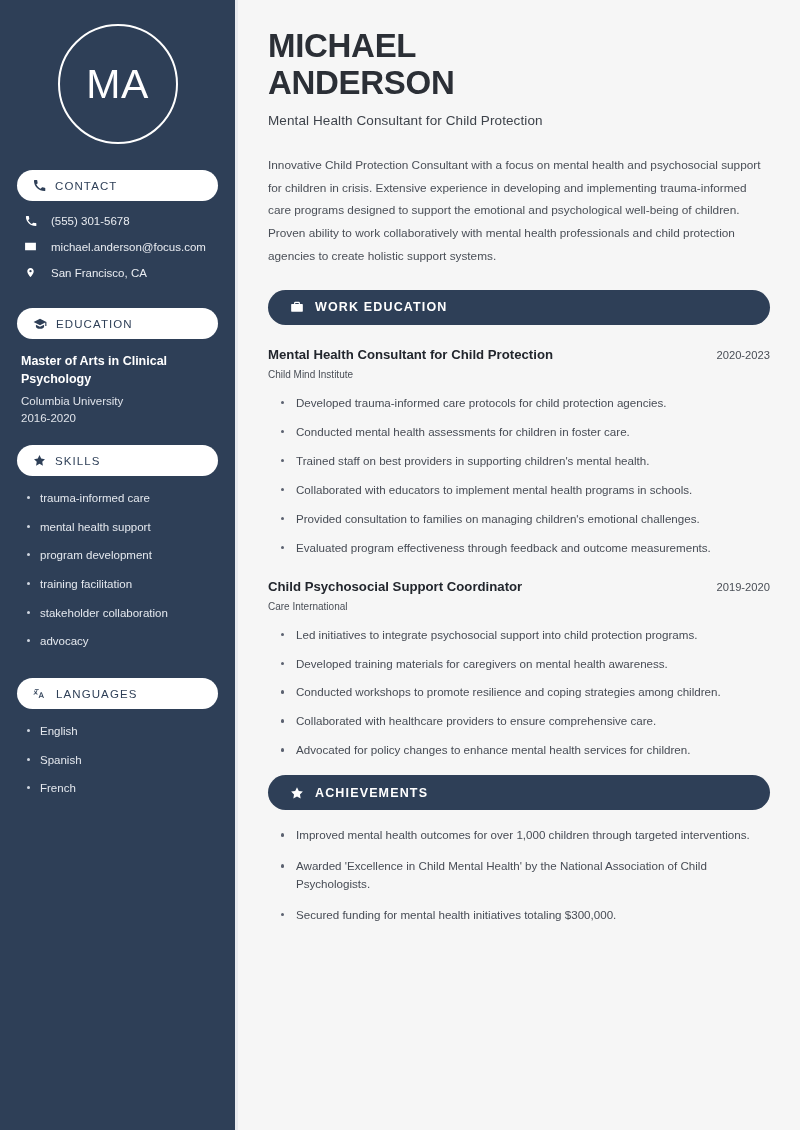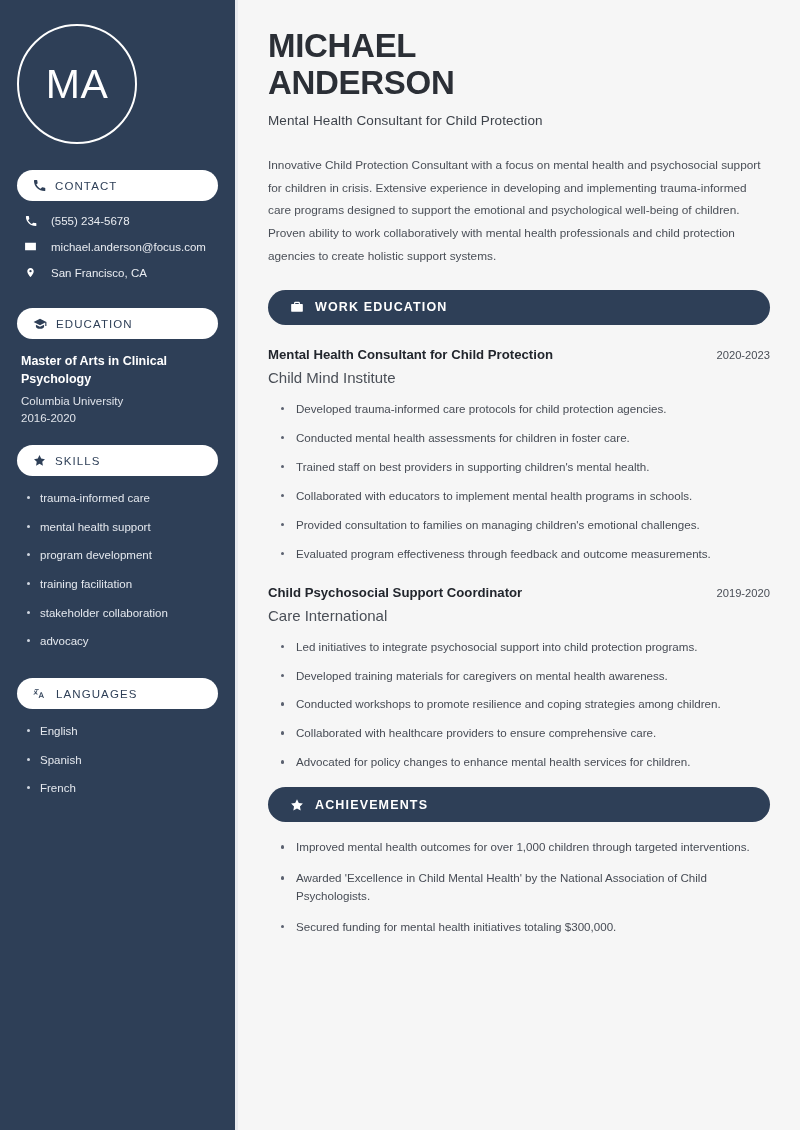--- a/index.html
+++ b/index.html
@@ -24,20 +24,21 @@
     width: 238px;
     min-width: 238px;
     background: #2e3f57;
     border-right: 3px solid #e8eaee;
     padding: 0 17px;
     position: relative;
   }
 
   .monogram-wrap {
     display: flex;
+    justify-content: center;
     padding-top: 24px;
     padding-bottom: 26px;
   }
   .monogram {
     width: 120px;
     height: 120px;
     border-radius: 50%;
     border: 2.5px solid #ffffff;
     display: flex;
     align-items: center;
@@ -183,21 +184,21 @@
     font-weight: bold;
   }
   .job-dates {
     color: #4a4f57;
     font-size: 11.2px;
     white-space: nowrap;
     padding-left: 12px;
   }
   .job-org {
     color: #4a4f57;
-    font-size: 15px;
+    font-size: 10px;
     margin-top: 7px;
   }
 
   .bullets {
     list-style: none;
     margin-top: 14px;
     padding-left: 13px;
   }
   .bullets li {
     color: #474c55;
@@ -242,21 +243,21 @@
       <span class="pill-label">CONTACT</span>
     </div>
 
     <div class="side-rows">
       <div class="side-row">
         <span class="row-ico">
           <svg width="12" height="12" viewBox="0 0 24 24" fill="#ffffff">
               <path d="M6.6 10.8c1.6 3.1 4.2 5.7 7.3 7.3l2.4-2.4c.3-.3.8-.4 1.2-.3 1.3.4 2.6.6 4 .6.7 0 1.2.5 1.2 1.2V21c0 .7-.5 1.2-1.2 1.2C10.3 22.2 1.8 13.7 1.8 3.2 1.8 2.5 2.3 2 3 2h3.8c.7 0 1.2.5 1.2 1.2 0 1.4.2 2.7.6 4 .1.4 0 .9-.3 1.2l-2.7 2.4z"></path>
             </svg>
         </span>
-        <span>(555) 234-5678</span>
+        <span>(555) 301-5678</span>
       </div>
       <div class="side-row">
         <span class="row-ico">
           <svg width="13" height="13" viewBox="0 0 24 24" fill="#ffffff">
               <path d="M2 5h20v14H2V5zm10 8L3.2 6.6h17.6L12 13z"></path>
             </svg>
         </span>
         <span>michael.anderson@focus.com</span>
       </div>
       <div class="side-row">

